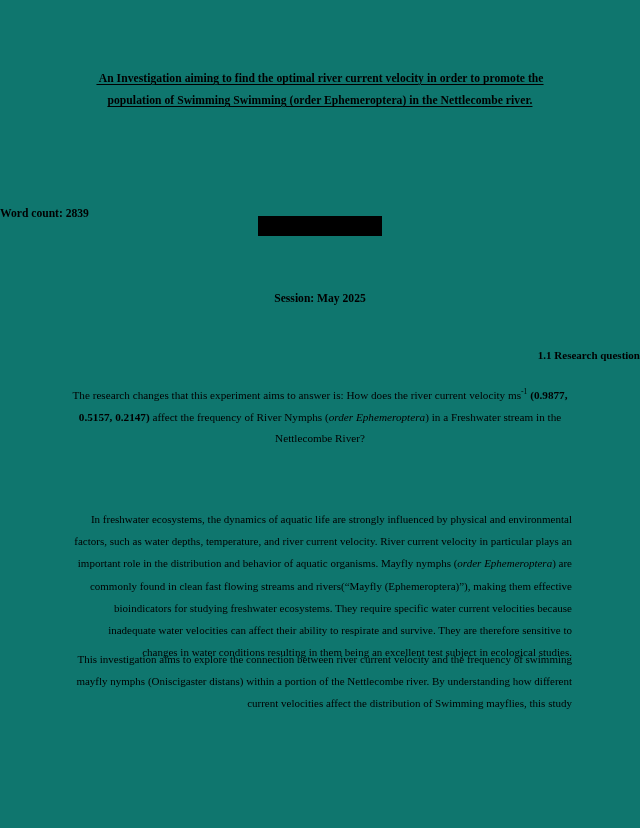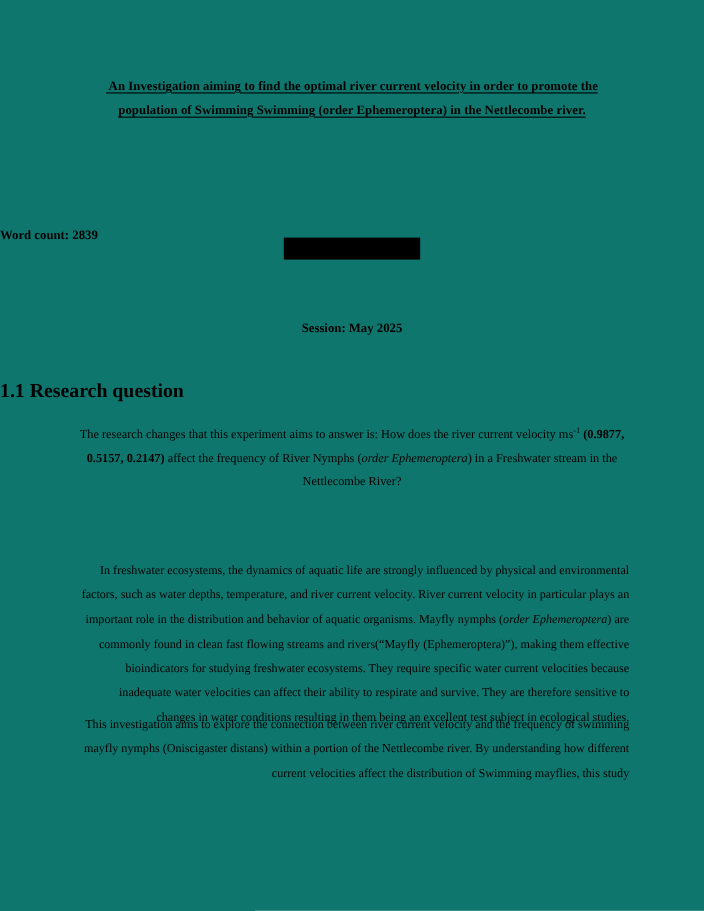--- a/index.html
+++ b/index.html
@@ -72,22 +72,22 @@
     font-weight: bold;
     line-height: 20px;
     margin-top: 26px;
   }
 
   
   .heading {
     position: absolute;
     left: 0;
     width: 640px;
-    text-align: left;
-    font-size: 18px;
+    text-align: right;
+    font-size: 11px;
     font-weight: bold;
     line-height: 20px;
   }
   #heading-rq { top: 345px; }
   #heading-intro { top: 467px; }
 
   
   .rq-para {
     position: absolute;
     left: 72px;

